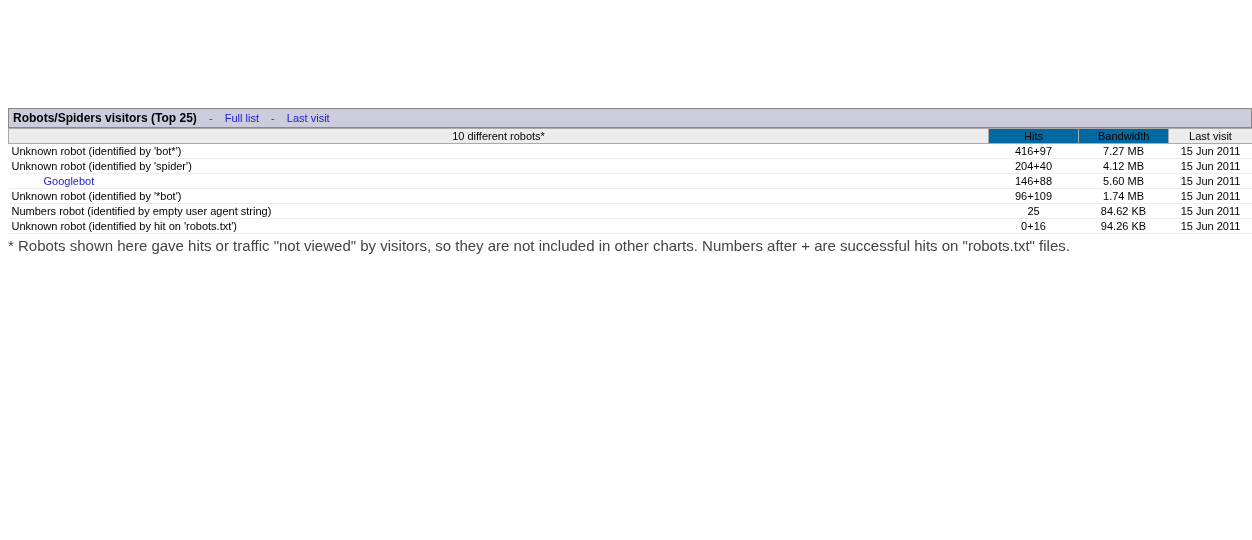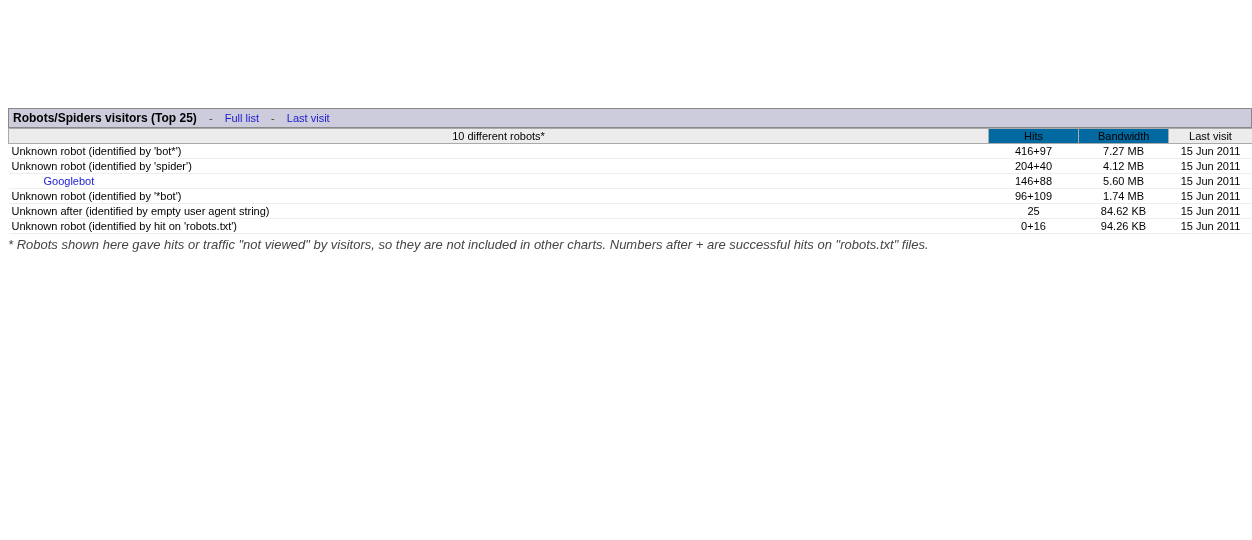--- a/index.html
+++ b/index.html
@@ -79,24 +79,23 @@
     }
     .cell-name .link {
       color: #1a1ad0;
       text-decoration: none;
       padding-left: 32px;
     }
     .cell-num {
       text-align: center;
     }
     .footnote {
-      font-size: 13px;
+      font-size: 15px;
       color: #444;
       padding: 3px 0;
-      font-style: italic;
     }
   </style>
 </head>
 <body>
 
 <div class="container">
   <table>
     <tbody>
         <tr>
       <td class="title-bar">
@@ -144,21 +143,21 @@
           <td class="cell-num">5.60 MB</td>
           <td class="cell-num">15 Jun 2011</td>
         </tr>
         <tr class="data-row">
           <td class="cell-name">Unknown robot (identified by '*bot')</td>
           <td class="cell-num">96+109</td>
           <td class="cell-num">1.74 MB</td>
           <td class="cell-num">15 Jun 2011</td>
         </tr>
         <tr class="data-row">
-          <td class="cell-name">Unknown after (identified by empty user agent string)</td>
+          <td class="cell-name">Numbers robot (identified by empty user agent string)</td>
           <td class="cell-num">25</td>
           <td class="cell-num">84.62 KB</td>
           <td class="cell-num">15 Jun 2011</td>
         </tr>
         <tr class="data-row">
           <td class="cell-name">Unknown robot (identified by hit on 'robots.txt')</td>
           <td class="cell-num">0+16</td>
           <td class="cell-num">94.26 KB</td>
           <td class="cell-num">15 Jun 2011</td>
         </tr>

